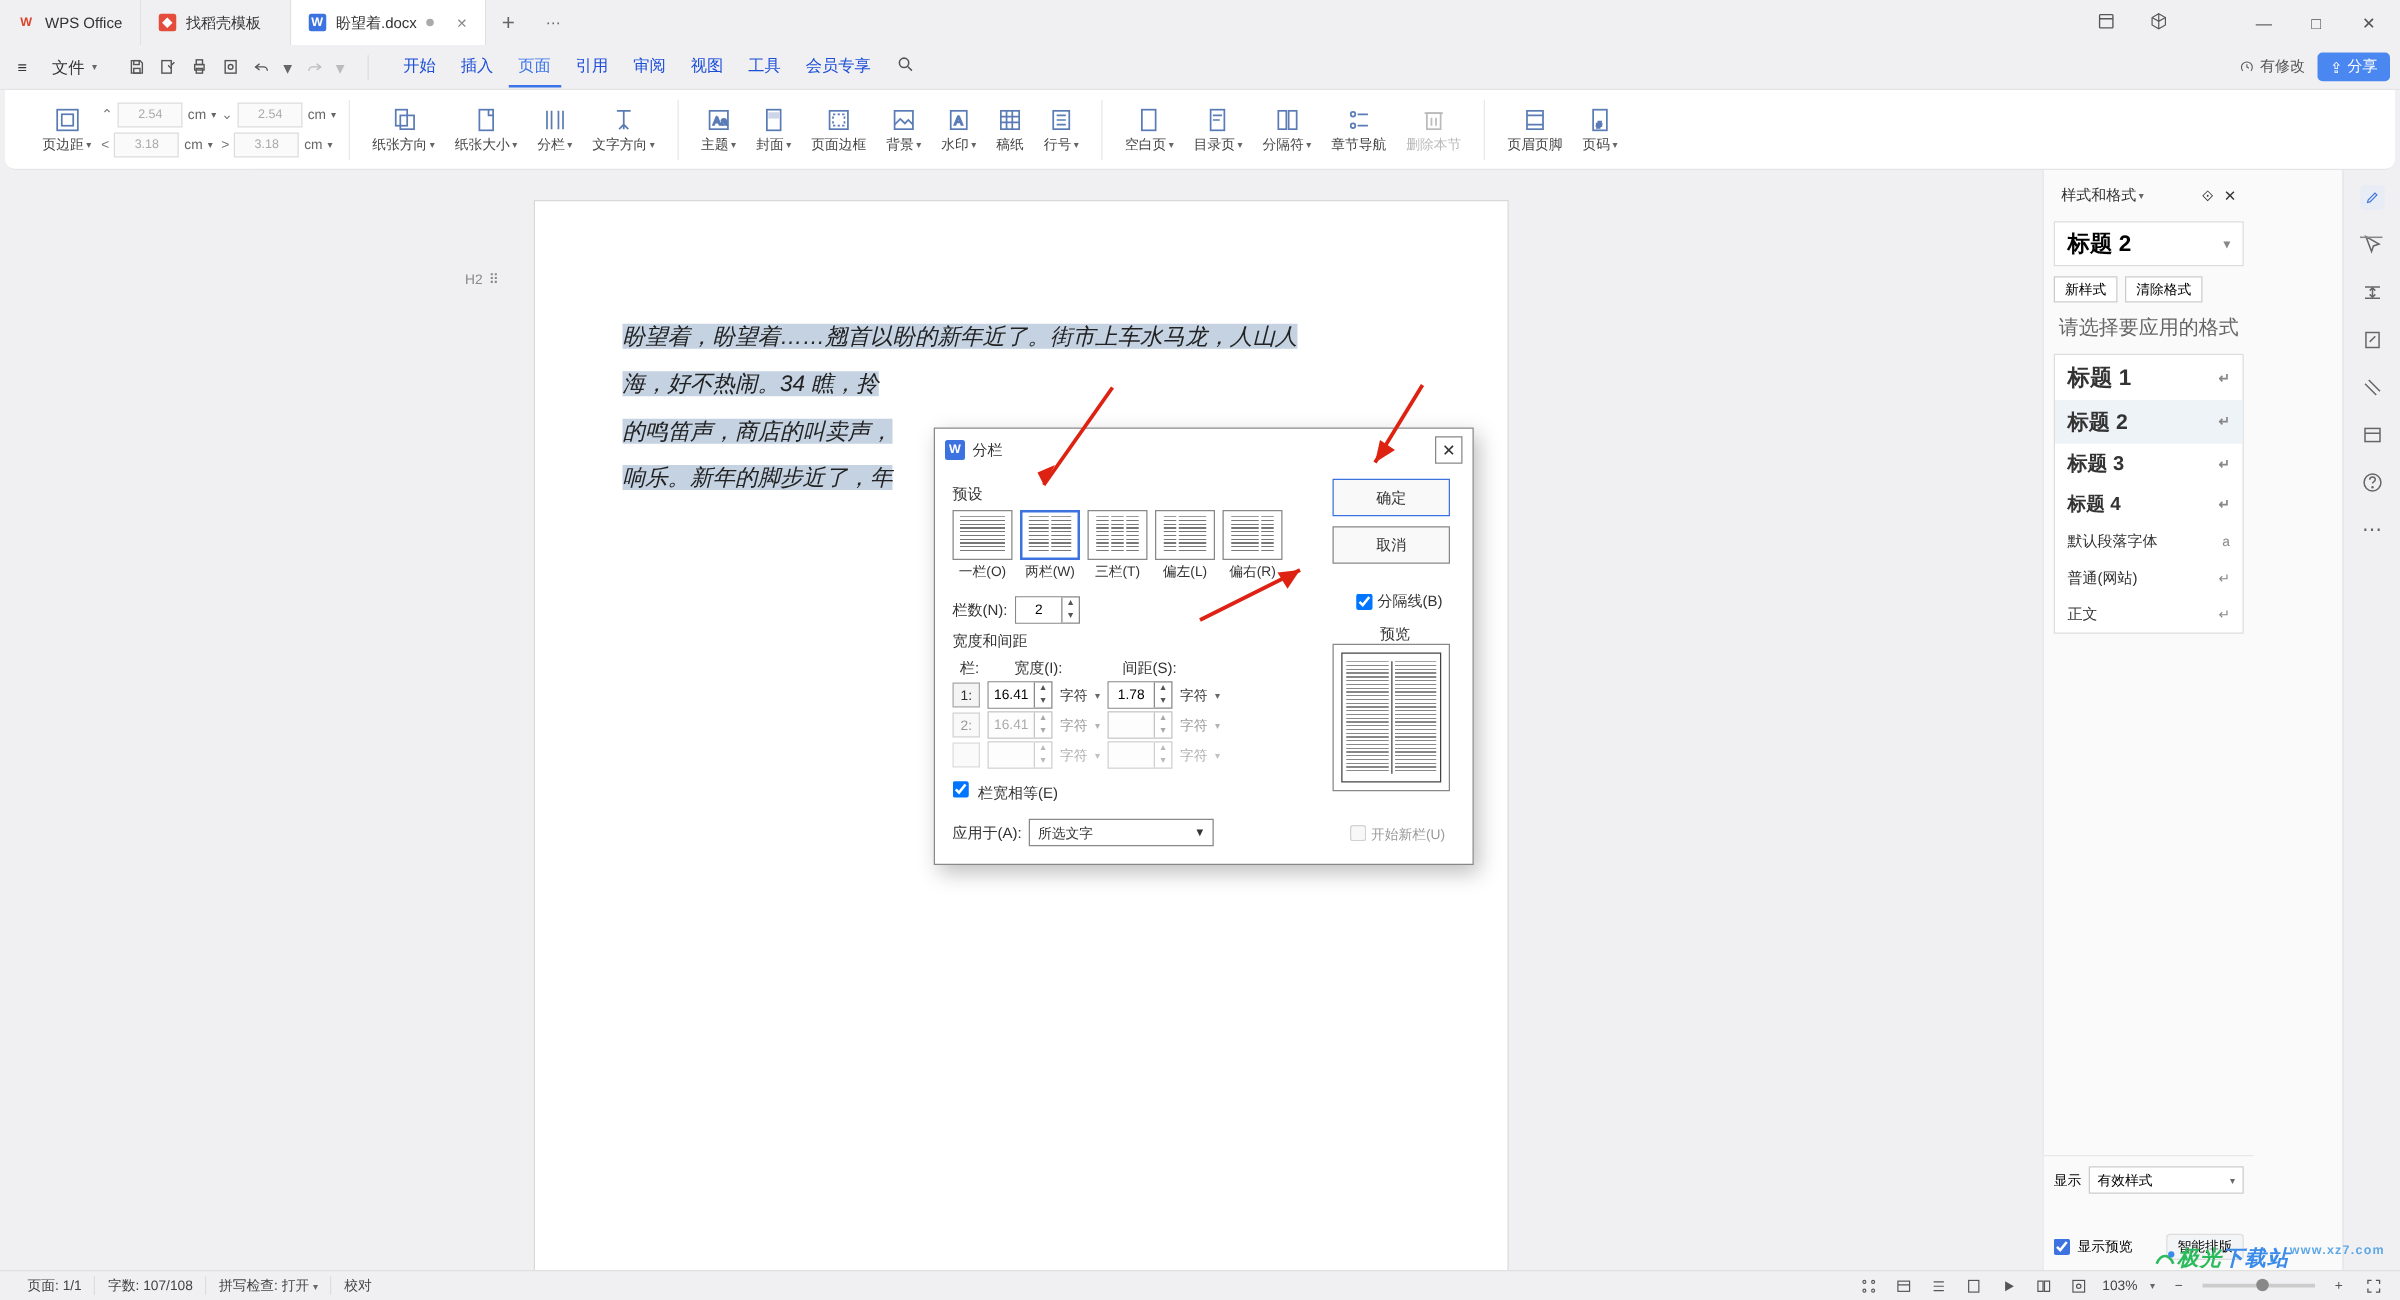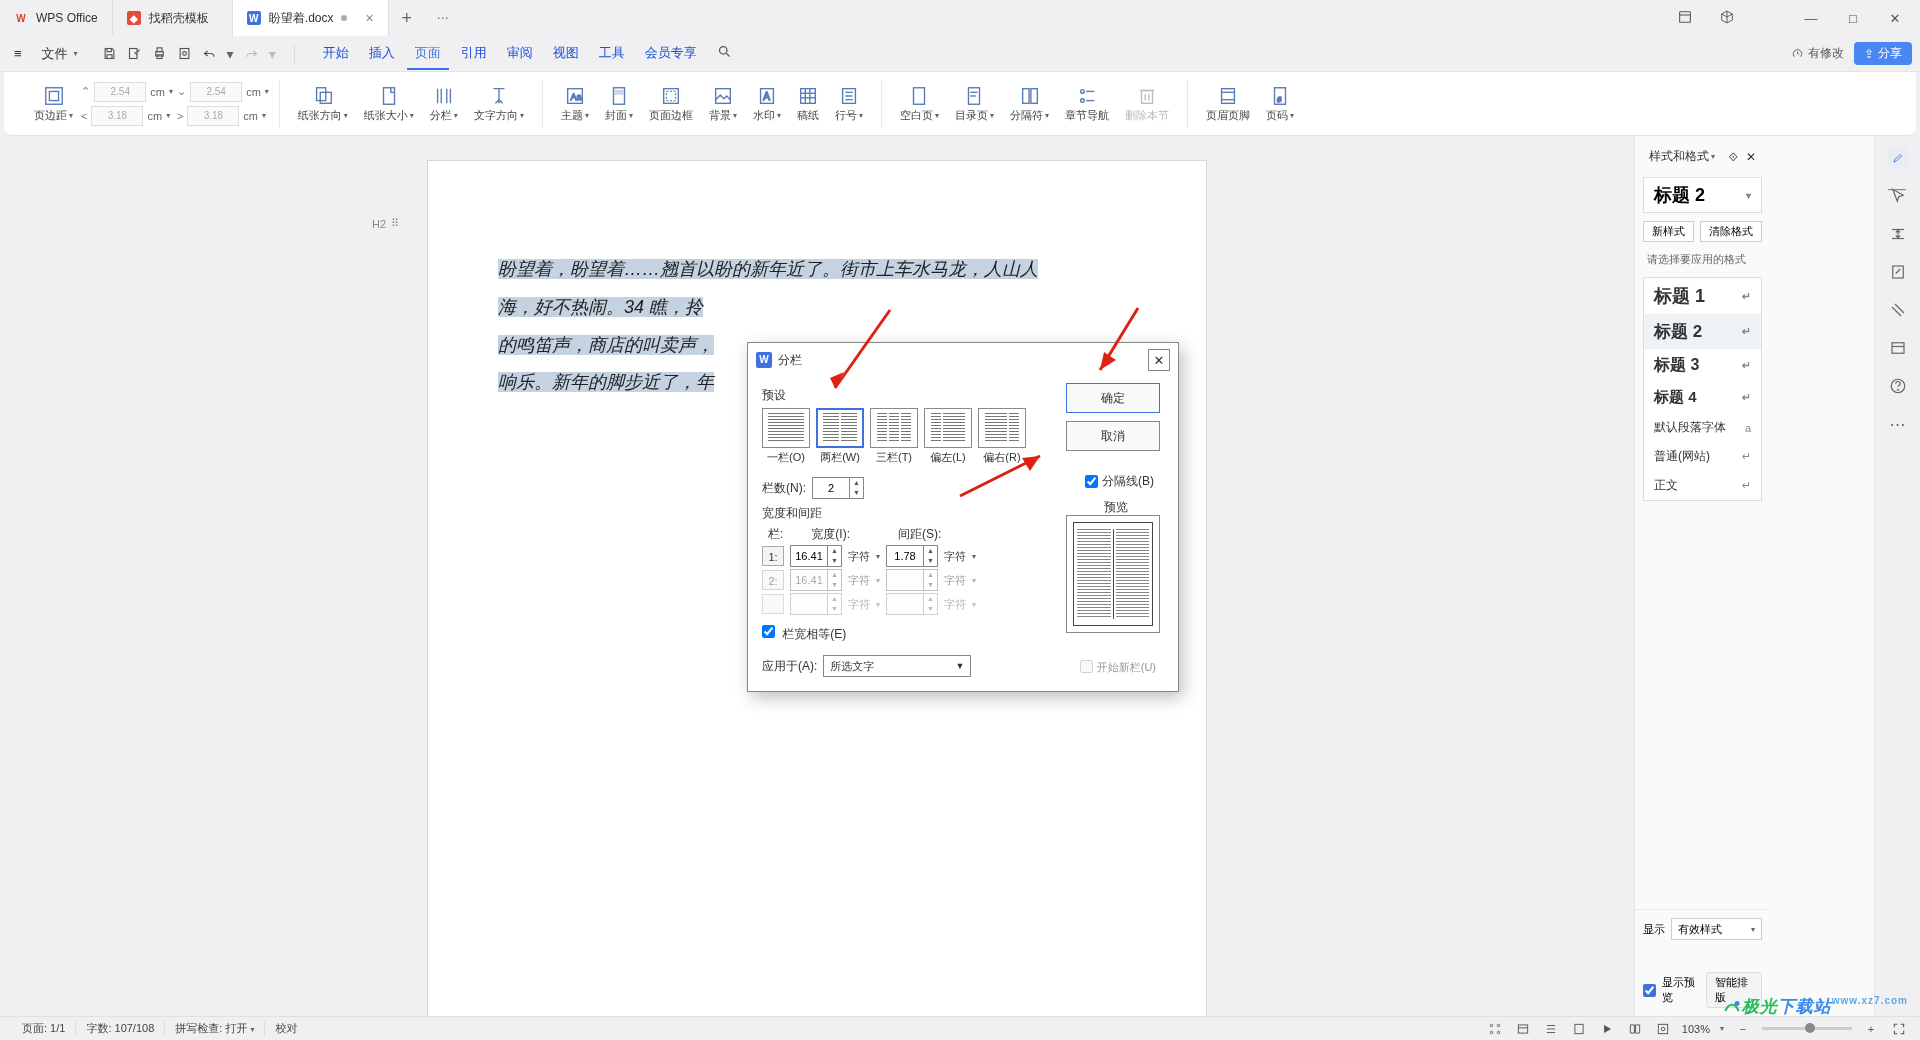--- a/index.html
+++ b/index.html
@@ -50,21 +50,21 @@
 .page-text { font-size: 18px; line-height: 2.1; color: #222; }
 
 .sidepanel { width: 240px; background: #fafafb; border-left: 1px solid #e4e4e6; display: flex; }
 .panel-content { flex: 1; padding: 8px; }
 .panel-header { display: flex; align-items: center; padding: 4px 6px; font-size: 12px; color: #333; }
 .panel-header .pin { margin-left: auto; }
 .style-select { width: 100%; height: 36px; border: 1px solid #ddd; display: flex; align-items: center; padding: 0 10px; font-size: 18px; font-weight: bold; background: #fff; margin: 8px 0; }
 .style-sel-caret { margin-left:auto; color:#888; font-size:10px;}
 .pill-row { display: flex; gap: 6px; }
 .pill { border: 1px solid #ccc; padding: 2px 8px; font-size: 11px; background: #fff; }
-.panel-label { font-size: 11px; color: #666; padding: 10px 4px; }
+.panel-label { font-size: 16px; color: #666; padding: 10px 4px; }
 .style-list { border: 1px solid #ddd; background: #fff; }
 .style-item { display: flex; align-items: center; padding: 6px 10px; font-size: 14px; color: #333; }
 .style-item.active { background: #eef3f8; }
 .style-item .ret { margin-left: auto; color: #888; font-size: 11px; }
 .style-item.h1 { font-size: 18px; font-weight: bold; }
 .style-item.h2 { font-size: 17px; font-weight: bold; }
 .style-item.h3 { font-size: 16px; font-weight: bold; }
 .style-item.h4 { font-size: 15px; font-weight: bold; }
 .style-footer { position:absolute; bottom:0; left:0; right:0; padding:8px; background:#fafafb; border-top:1px solid #e8e8e8;}
 .show-row { display:flex; gap:6px; align-items:center; font-size:11px; margin-bottom:6px;}

